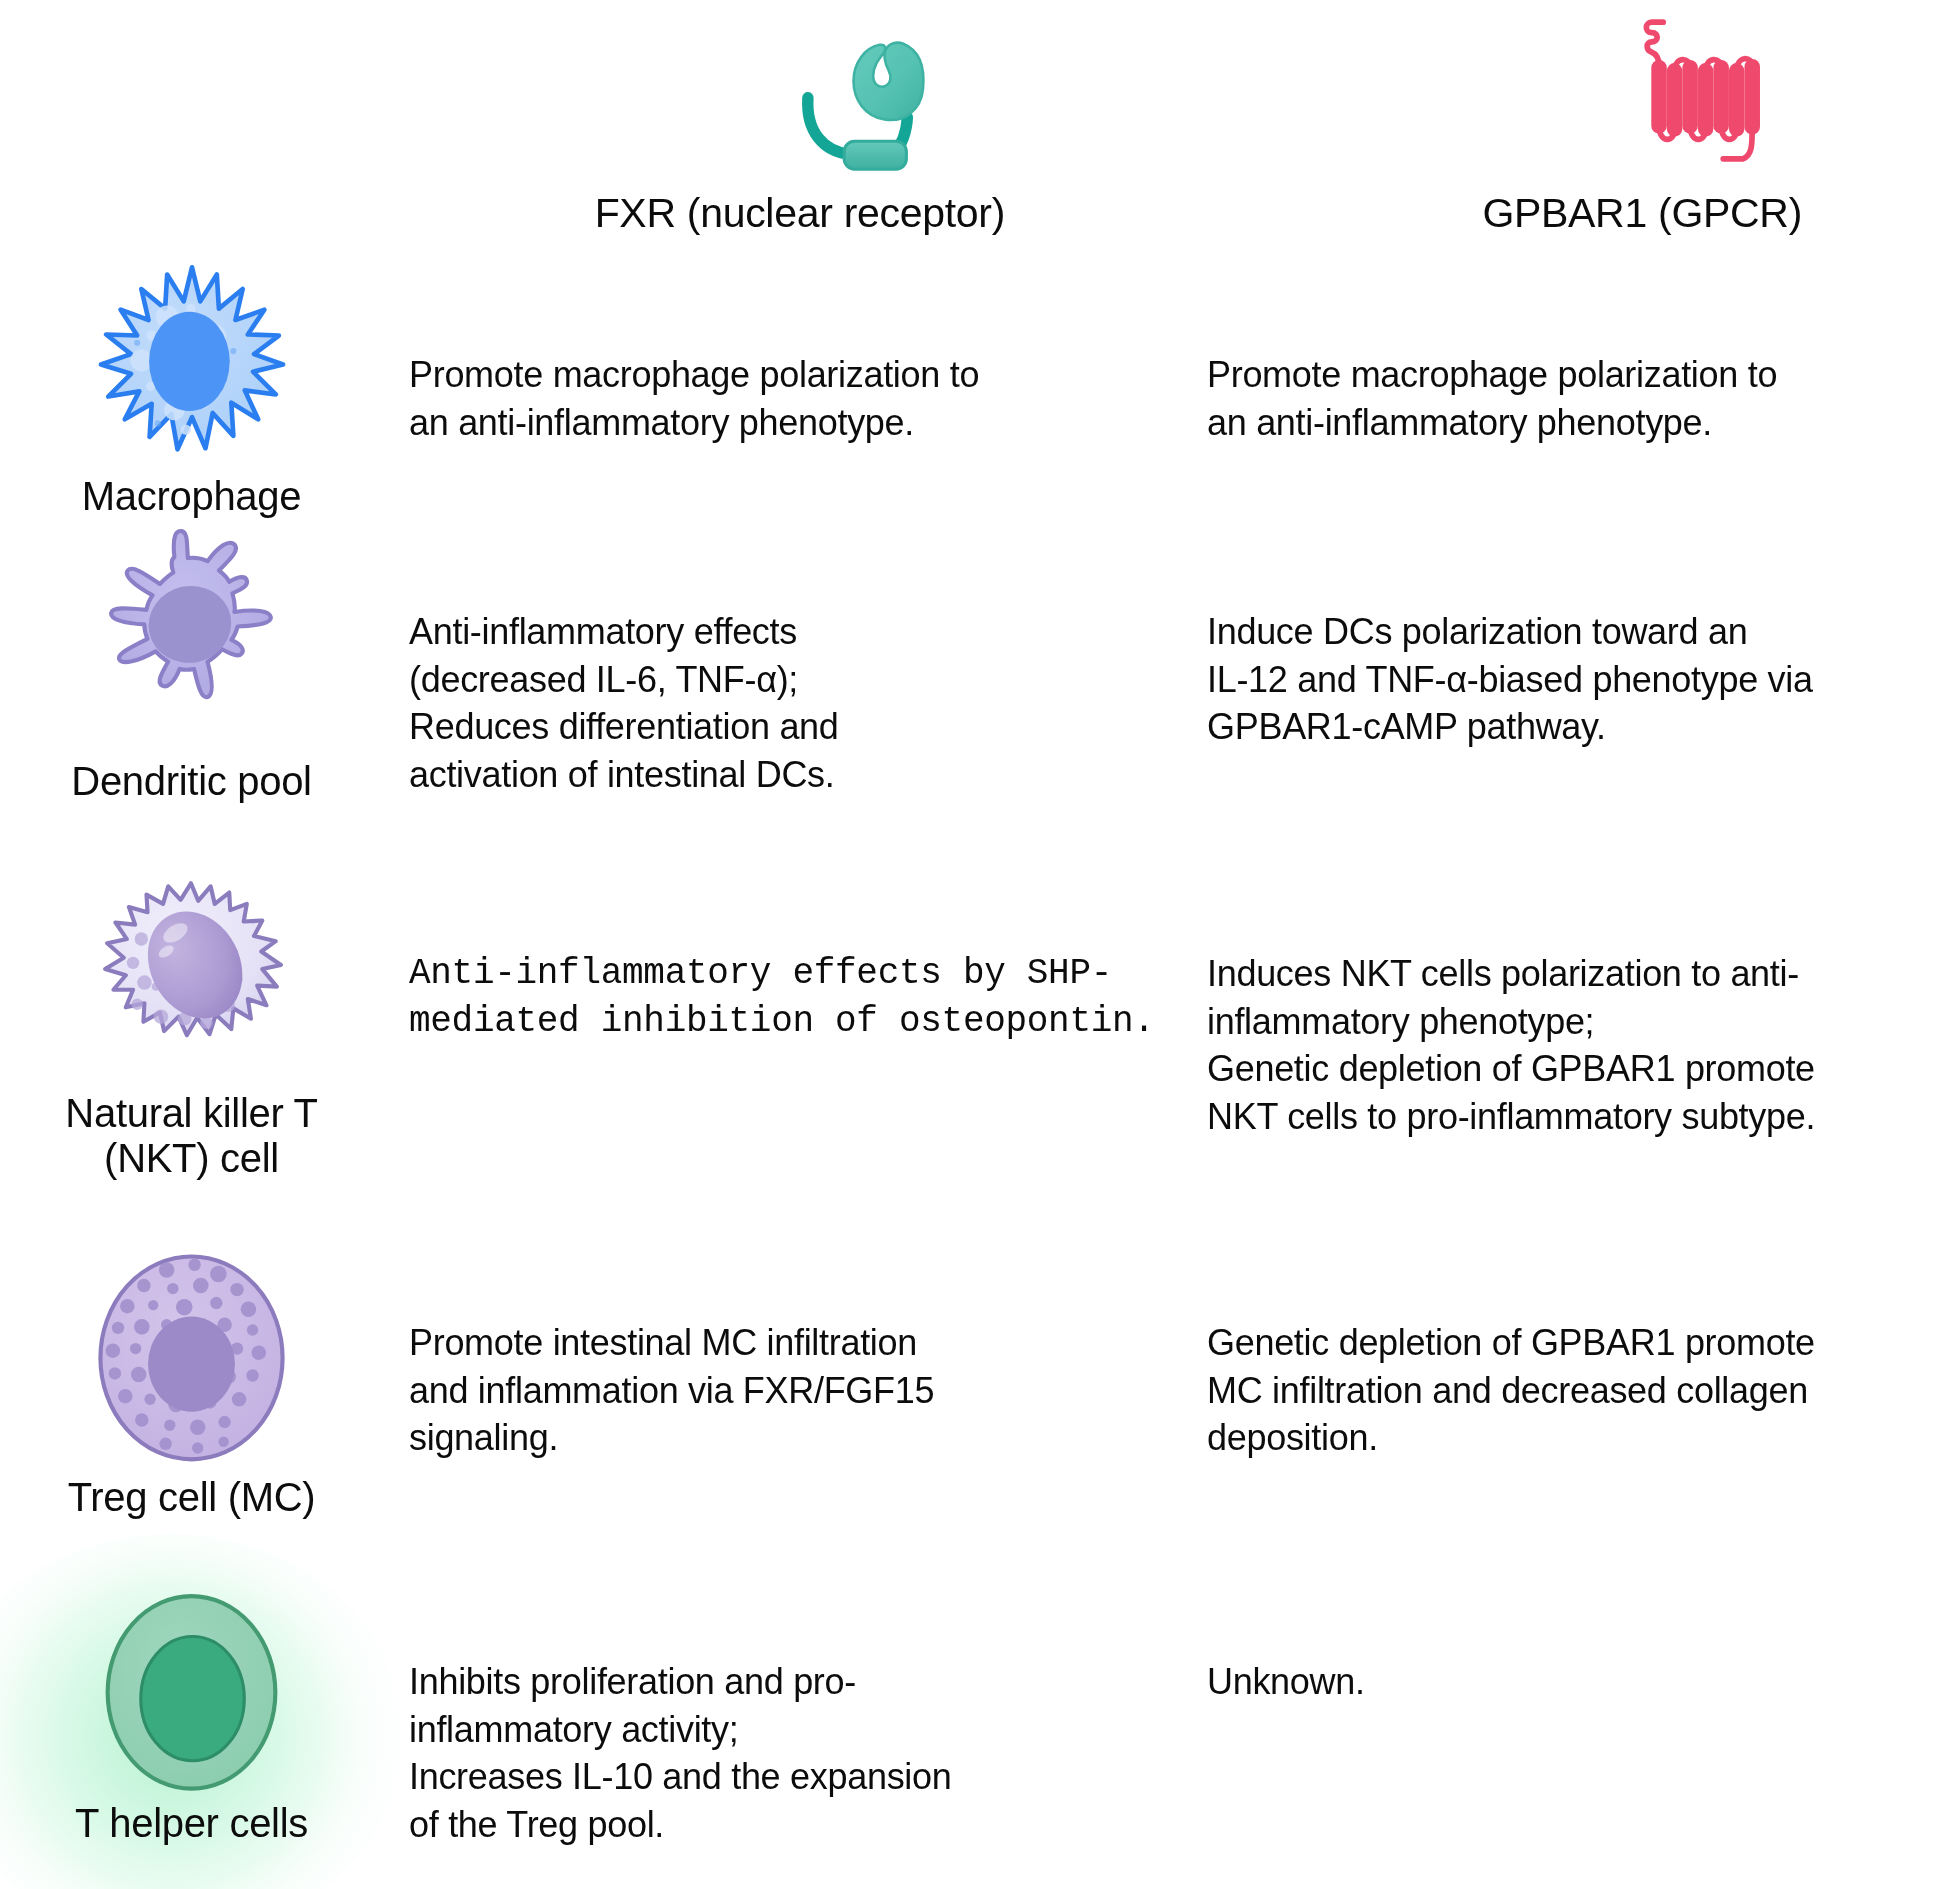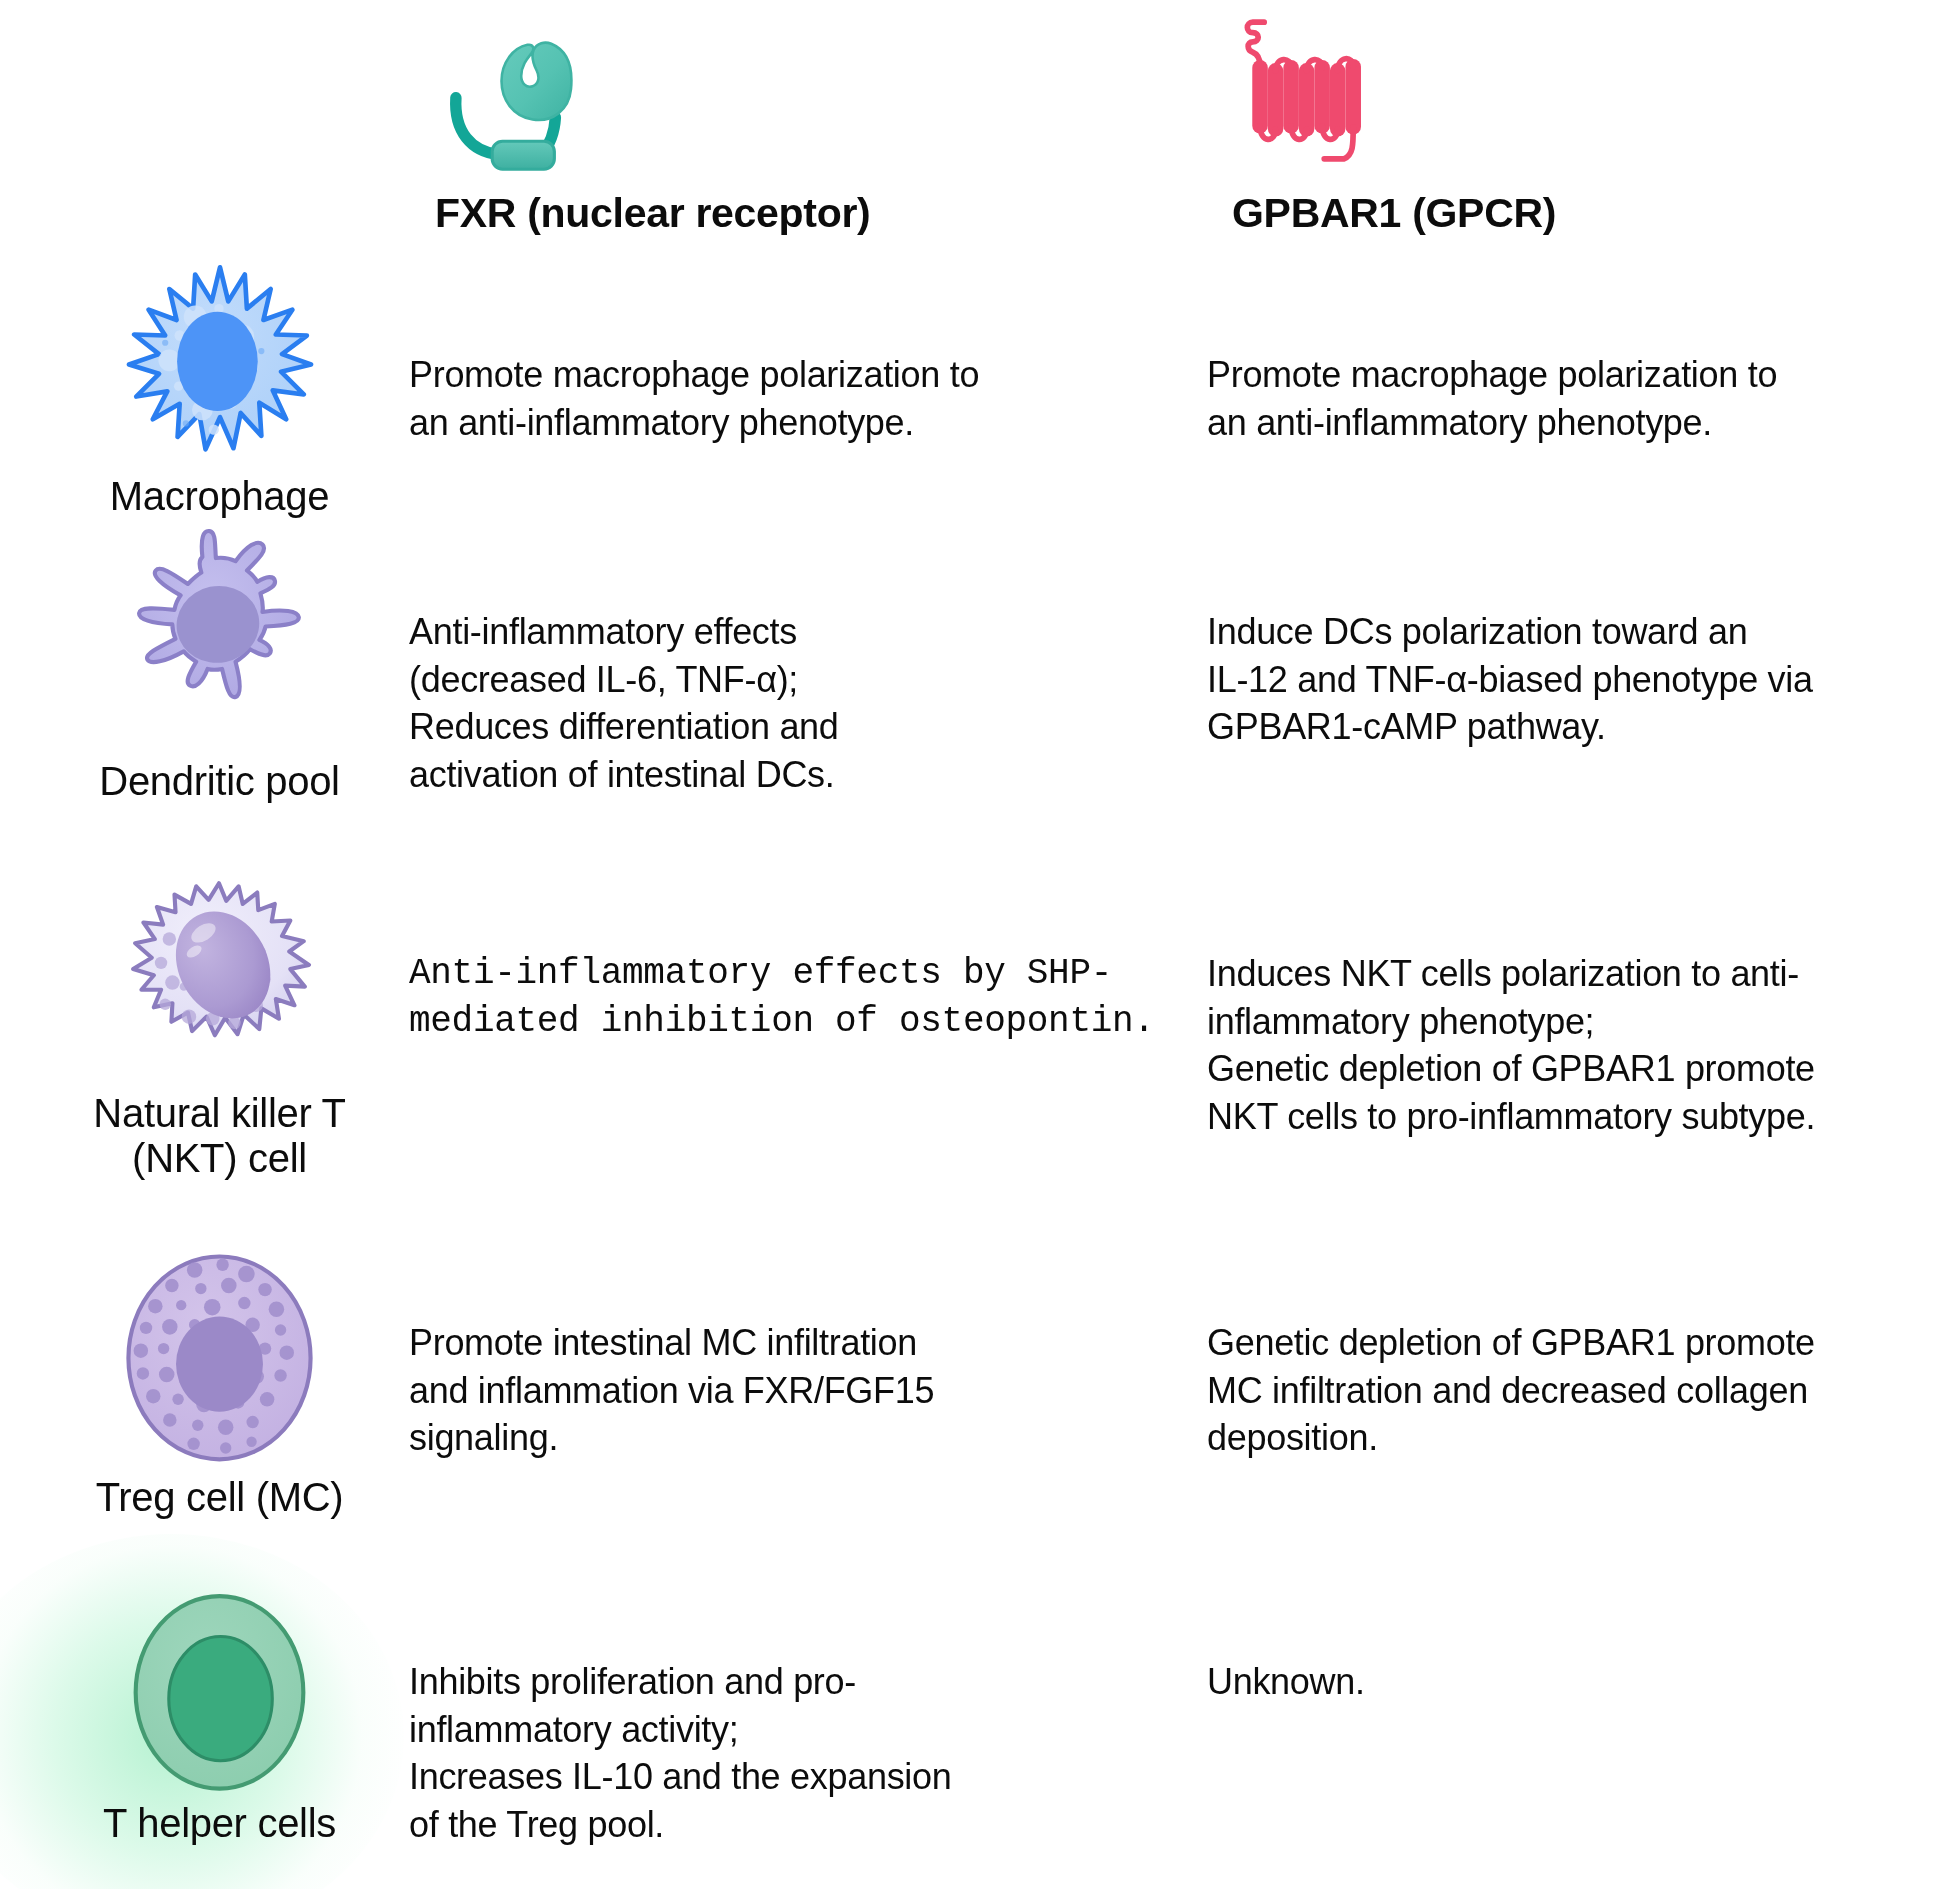--- a/index.html
+++ b/index.html
@@ -24,22 +24,21 @@
     position: absolute;
     left: 0;
     top: 0;
     width: 1955px;
     height: 259px;
   }
   .receptor-block {
     position: absolute;
     display: flex;
     flex-direction: column;
-    align-items: flex-start;
-    font-weight: bold;
+    align-items: flex-end;
   }
   .receptor-block.fxr  { left: 435px;  top: 5.2px;  width: 570px; }
   .receptor-block.gpbar{ left: 1232px; top: 5.2px;  width: 570px; }
   .receptor-art {
     height: 187px;
     display: flex;
     align-items: flex-end;
     justify-content: center;
   }
   .receptor-label {
@@ -56,21 +55,20 @@
     width: 1955px;
   }
   .cell-col {
     position: absolute;
     left: 0;
     top: 0;
     width: 383px;
     display: flex;
     flex-direction: column;
     align-items: center;
-    margin-left: 28px;
   }
   .cell-art {
     display: flex;
     align-items: center;
     justify-content: center;
   }
   .cell-label {
     font-size: 40px;
     line-height: 1.12;
     text-align: center;

